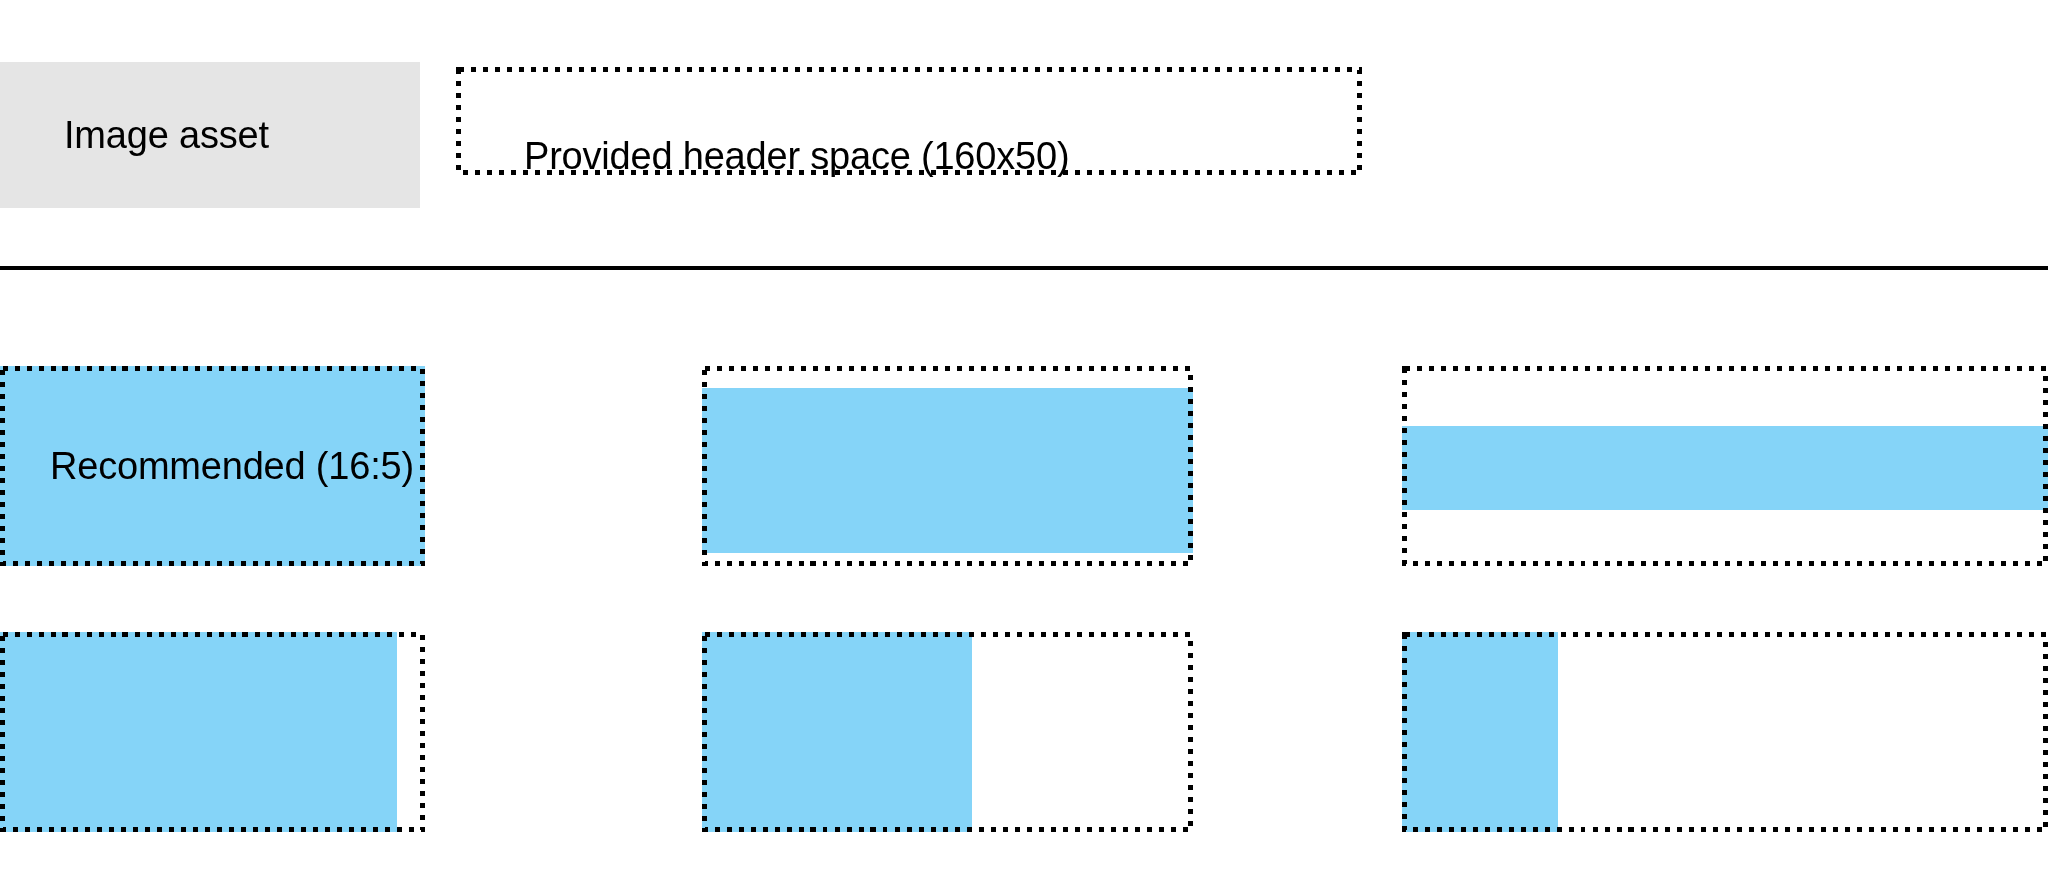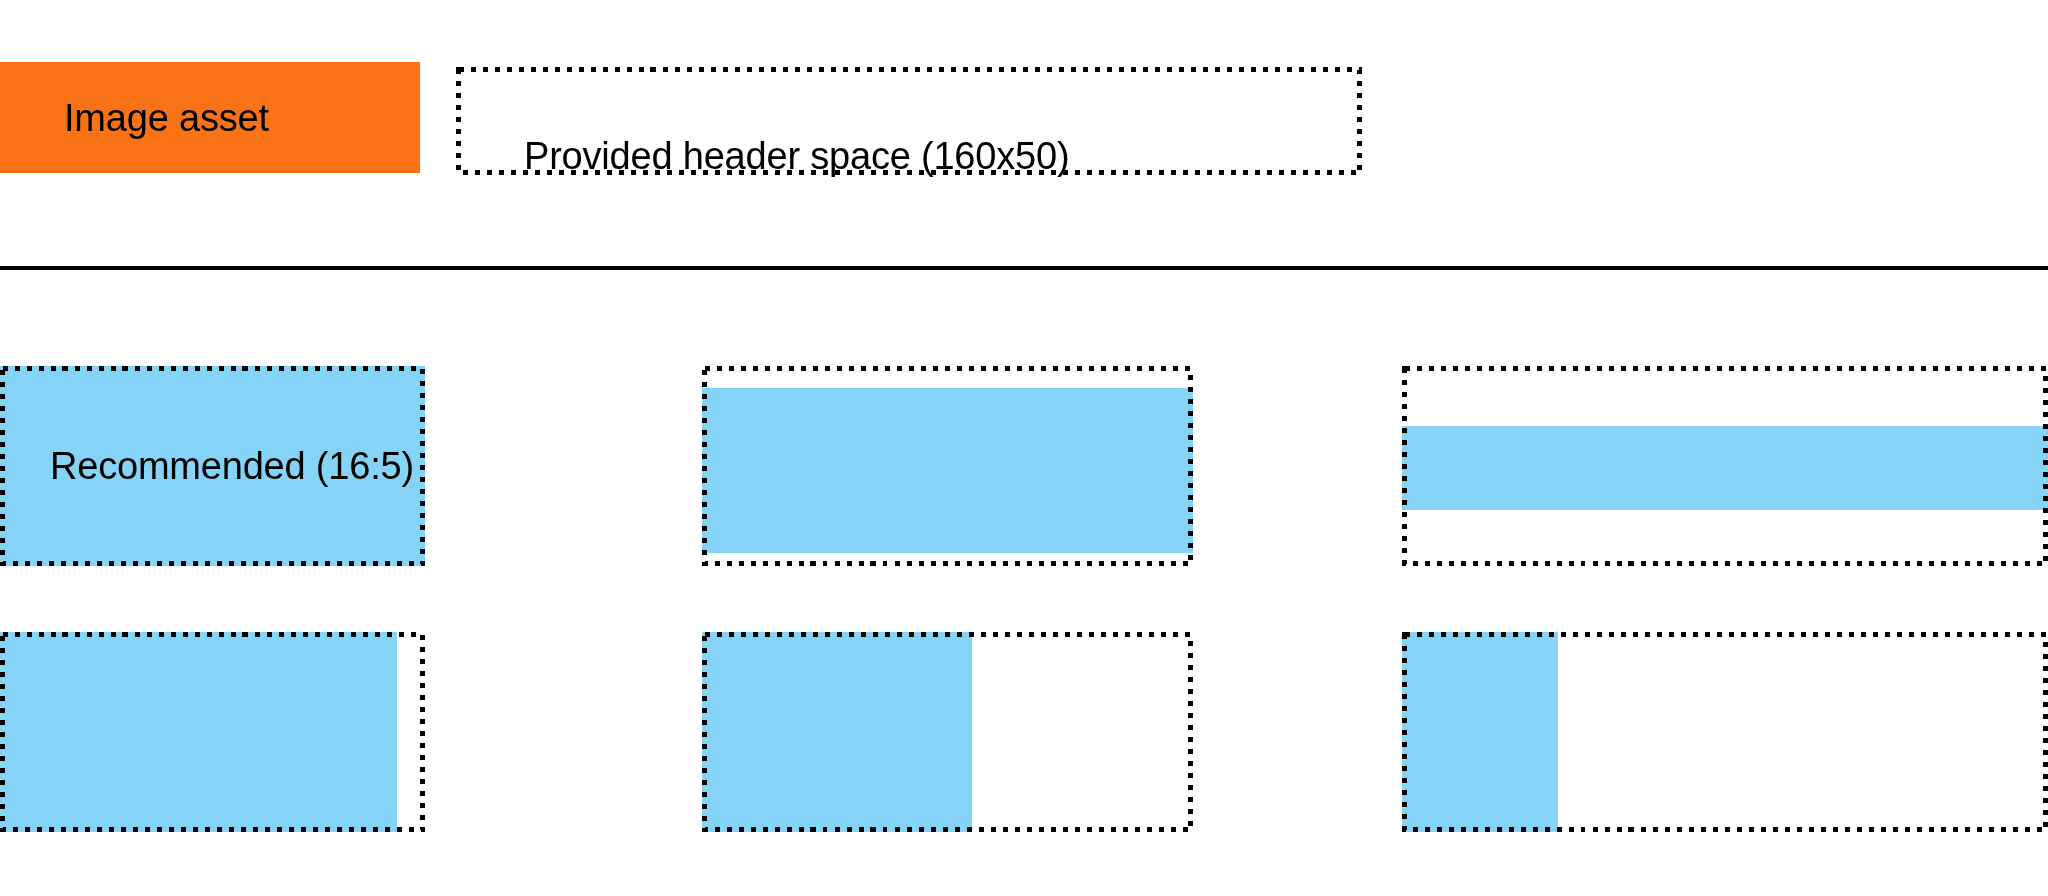--- a/index.html
+++ b/index.html
@@ -33,22 +33,22 @@
     top: 62px;
     width: 2048px;
     height: 114px;
   }
 
   .asset-swatch {
     position: absolute;
     left: 0;
     top: 0;
     width: 420px;
-    height: 111px;
-    background: #f97316;
+    height: 146px;
+    background: #e5e5e5;
     display: flex;
     align-items: center;
   }
   .asset-swatch .swatch-label {
     padding-left: 64px;
     font-size: 38px;
     line-height: 1;
     letter-spacing: -0.2px;
     color: #000000;
     white-space: nowrap;

